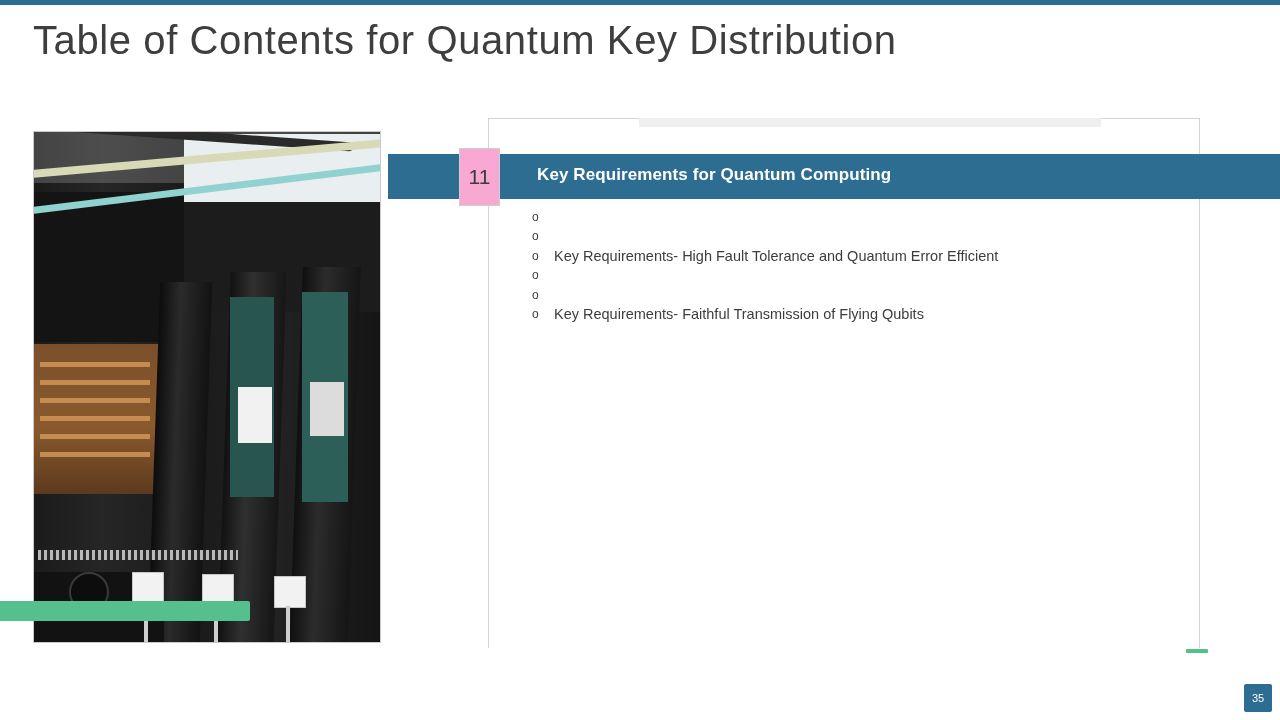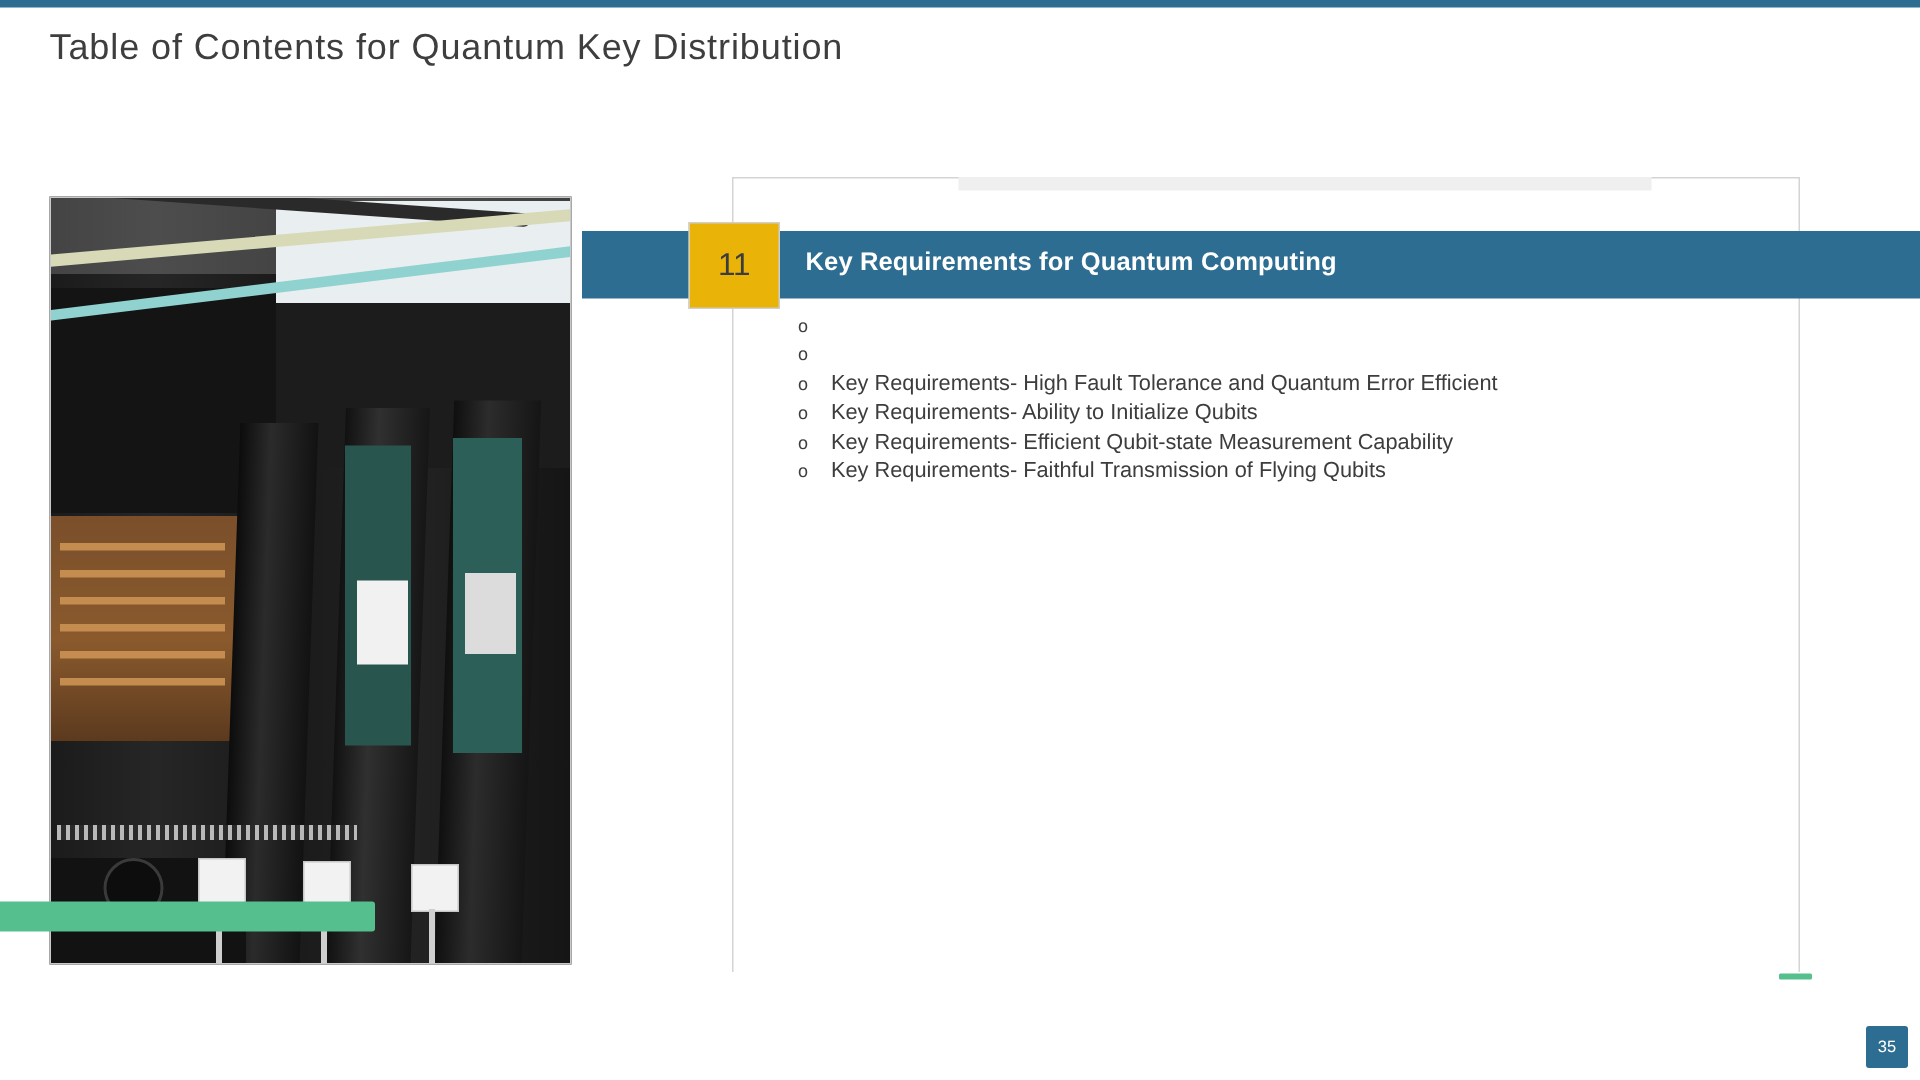--- a/index.html
+++ b/index.html
@@ -35,21 +35,21 @@
     left: 0;
     width: 1280px;
     height: 3px;
     background: #2d6d91;
   }
   
   .slide-title {
     position: absolute;
     top: 18px;
     left: 33px;
-    font-size: 24px;
+    font-size: 40px;
     font-weight: 400;
     color: #3e3e3e;
     letter-spacing: 0.6px;
     white-space: nowrap;
     font-family: "Liberation Sans", sans-serif;
   }
   
   .photo-frame {
     position: absolute;
     left: 33px;
@@ -196,23 +196,23 @@
     width: 892px;
     height: 45px;
     background: #2d6d91;
     display: flex;
     align-items: center;
   }
   .row-num-box {
     position: absolute;
     left: 459px;
     top: 148px;
-    width: 61px;
+    width: 41px;
     height: 58px;
-    background: #eab308;
+    background: #f9a8d4;
     border: 1px solid #cfcfcf;
     display: flex;
     align-items: center;
     justify-content: center;
     font-size: 21px;
     color: #3c3c3c;
     font-weight: 400;
     box-sizing: border-box;
   }
   .row-title {
@@ -333,25 +333,23 @@
     </div>
     <div class="bullet">
       <span class="bullet-mark">o</span>
     </div>
     <div class="bullet">
       <span class="bullet-mark">o</span>
       <span>Key Requirements-  High Fault Tolerance and Quantum  Error Efficient</span>
     </div>
     <div class="bullet">
       <span class="bullet-mark">o</span>
-      <span>Key Requirements-  Ability to Initialize  Qubits</span>
-    </div>
-    <div class="bullet">
-      <span class="bullet-mark">o</span>
-      <span>Key Requirements-  Efficient Qubit-state  Measurement  Capability</span>
+    </div>
+    <div class="bullet">
+      <span class="bullet-mark">o</span>
     </div>
     <div class="bullet">
       <span class="bullet-mark">o</span>
       <span>Key Requirements-  Faithful Transmission of Flying Qubits</span>
     </div>
   </div>
 
   <div class="tick"></div>
 
   <div class="page-badge">35</div>

